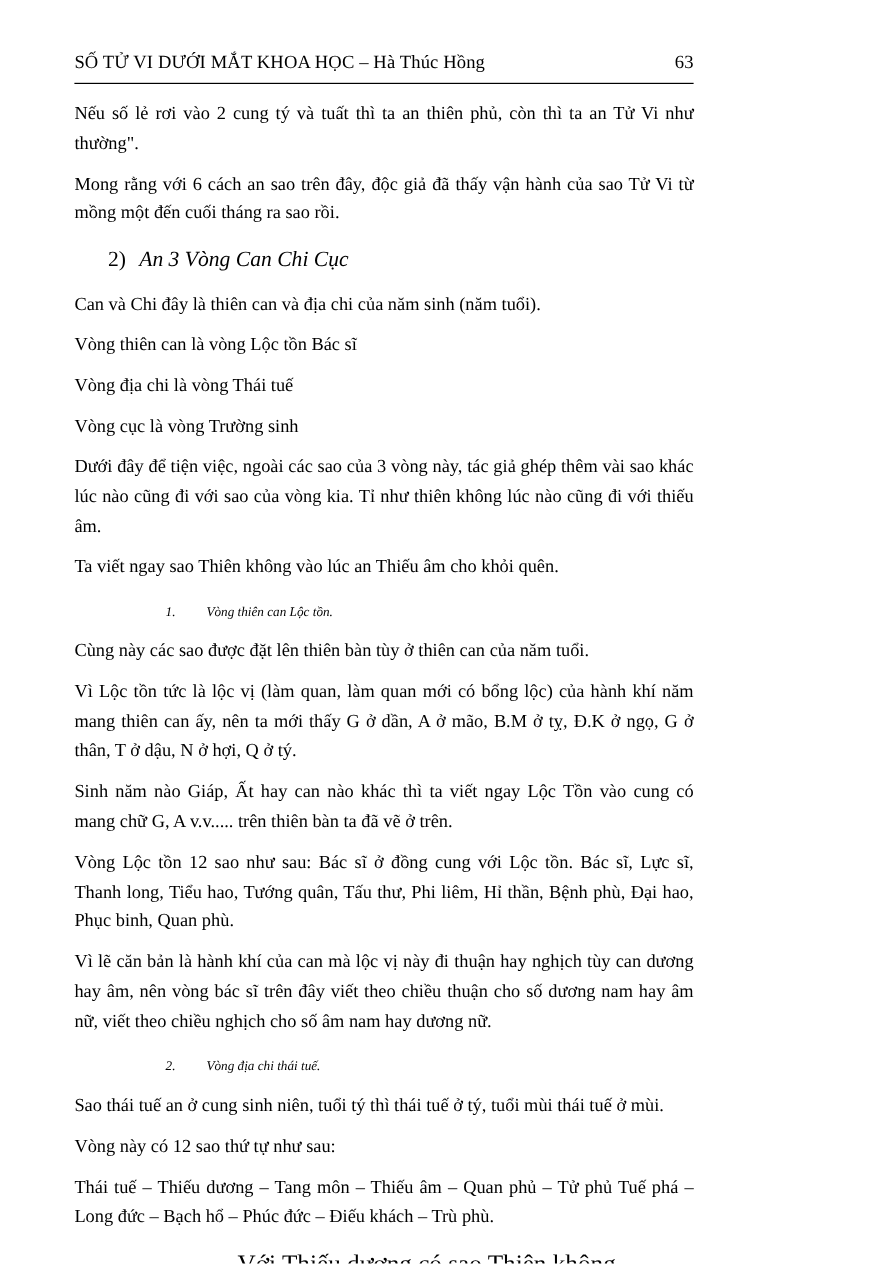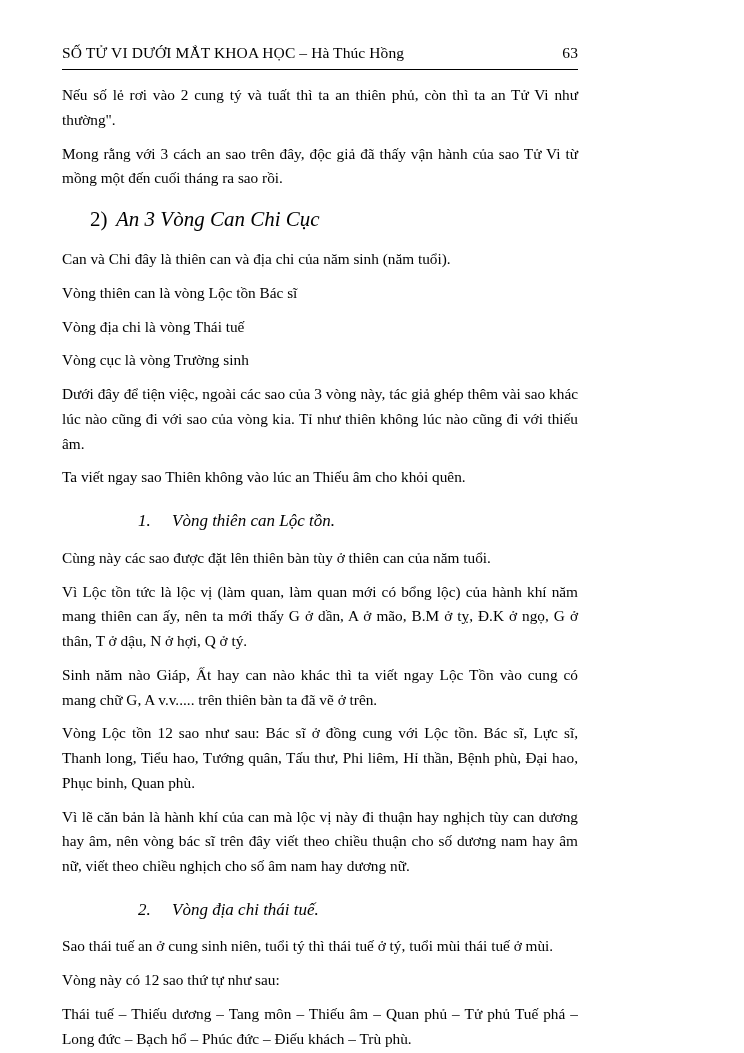--- a/index.html
+++ b/index.html
@@ -45,32 +45,32 @@
     font-size: 15.3px;
     line-height: 1.62;
     text-align: justify;
   }
   p.para {
     margin: 0 0 9px 0;
   }
   .sub-head {
     margin: 11px 0 11px 0;
     font-style: italic;
-    font-size: 21px;
+    font-size: 18px;
     padding-left: 28px;
   }
   .sub-head .num {
     font-style: normal;
     display: inline-block;
     width: 26px;
   }
   .sub-head-2 {
     margin: 17px 0 11px 0;
     font-style: italic;
-    font-size: 17px;
+    font-size: 11px;
     padding-left: 76px;
   }
   .sub-head-2 .num {
     font-style: italic;
     display: inline-block;
     width: 34px;
   }
   .indent-list {
     padding-left: 136px;
     margin: 0 0 13px 0;
@@ -88,21 +88,21 @@
 
   <div class="header">
     <div class="header-title">SỐ TỬ VI DƯỚI MẮT KHOA HỌC – Hà Thúc Hồng</div>
     <div class="header-page">63</div>
   </div>
   <div class="rule"></div>
 
   <div class="body-text">
 
     <p class="para">Nếu số lẻ rơi vào 2 cung tý và tuất thì ta an thiên phủ, còn thì ta an Tử Vi như thường".</p>
-    <p class="para">Mong rằng với 3 cách an sao trên đây, độc giả đã thấy vận hành của sao Tử Vi từ mồng một đến cuối tháng ra sao rồi.</p>
+    <p class="para">Mong rằng với 6 cách an sao trên đây, độc giả đã thấy vận hành của sao Tử Vi từ mồng một đến cuối tháng ra sao rồi.</p>
 
     <div class="sub-head">
       <span class="num">2)</span><span>An 3 Vòng Can Chi Cục</span>
     </div>
 
     <p class="para">Can và Chi đây là thiên can và địa chi của năm sinh (năm tuổi).</p>
     <p class="para">Vòng thiên can là vòng Lộc tồn Bác sĩ</p>
     <p class="para">Vòng địa chi là vòng Thái tuế</p>
     <p class="para">Vòng cục là vòng Trường sinh</p>
     <p class="para">Dưới đây để tiện việc, ngoài các sao của 3 vòng này, tác giả ghép thêm vài sao khác lúc nào cũng đi với sao của vòng kia. Tỉ như thiên không lúc nào cũng đi với thiếu âm.</p>

